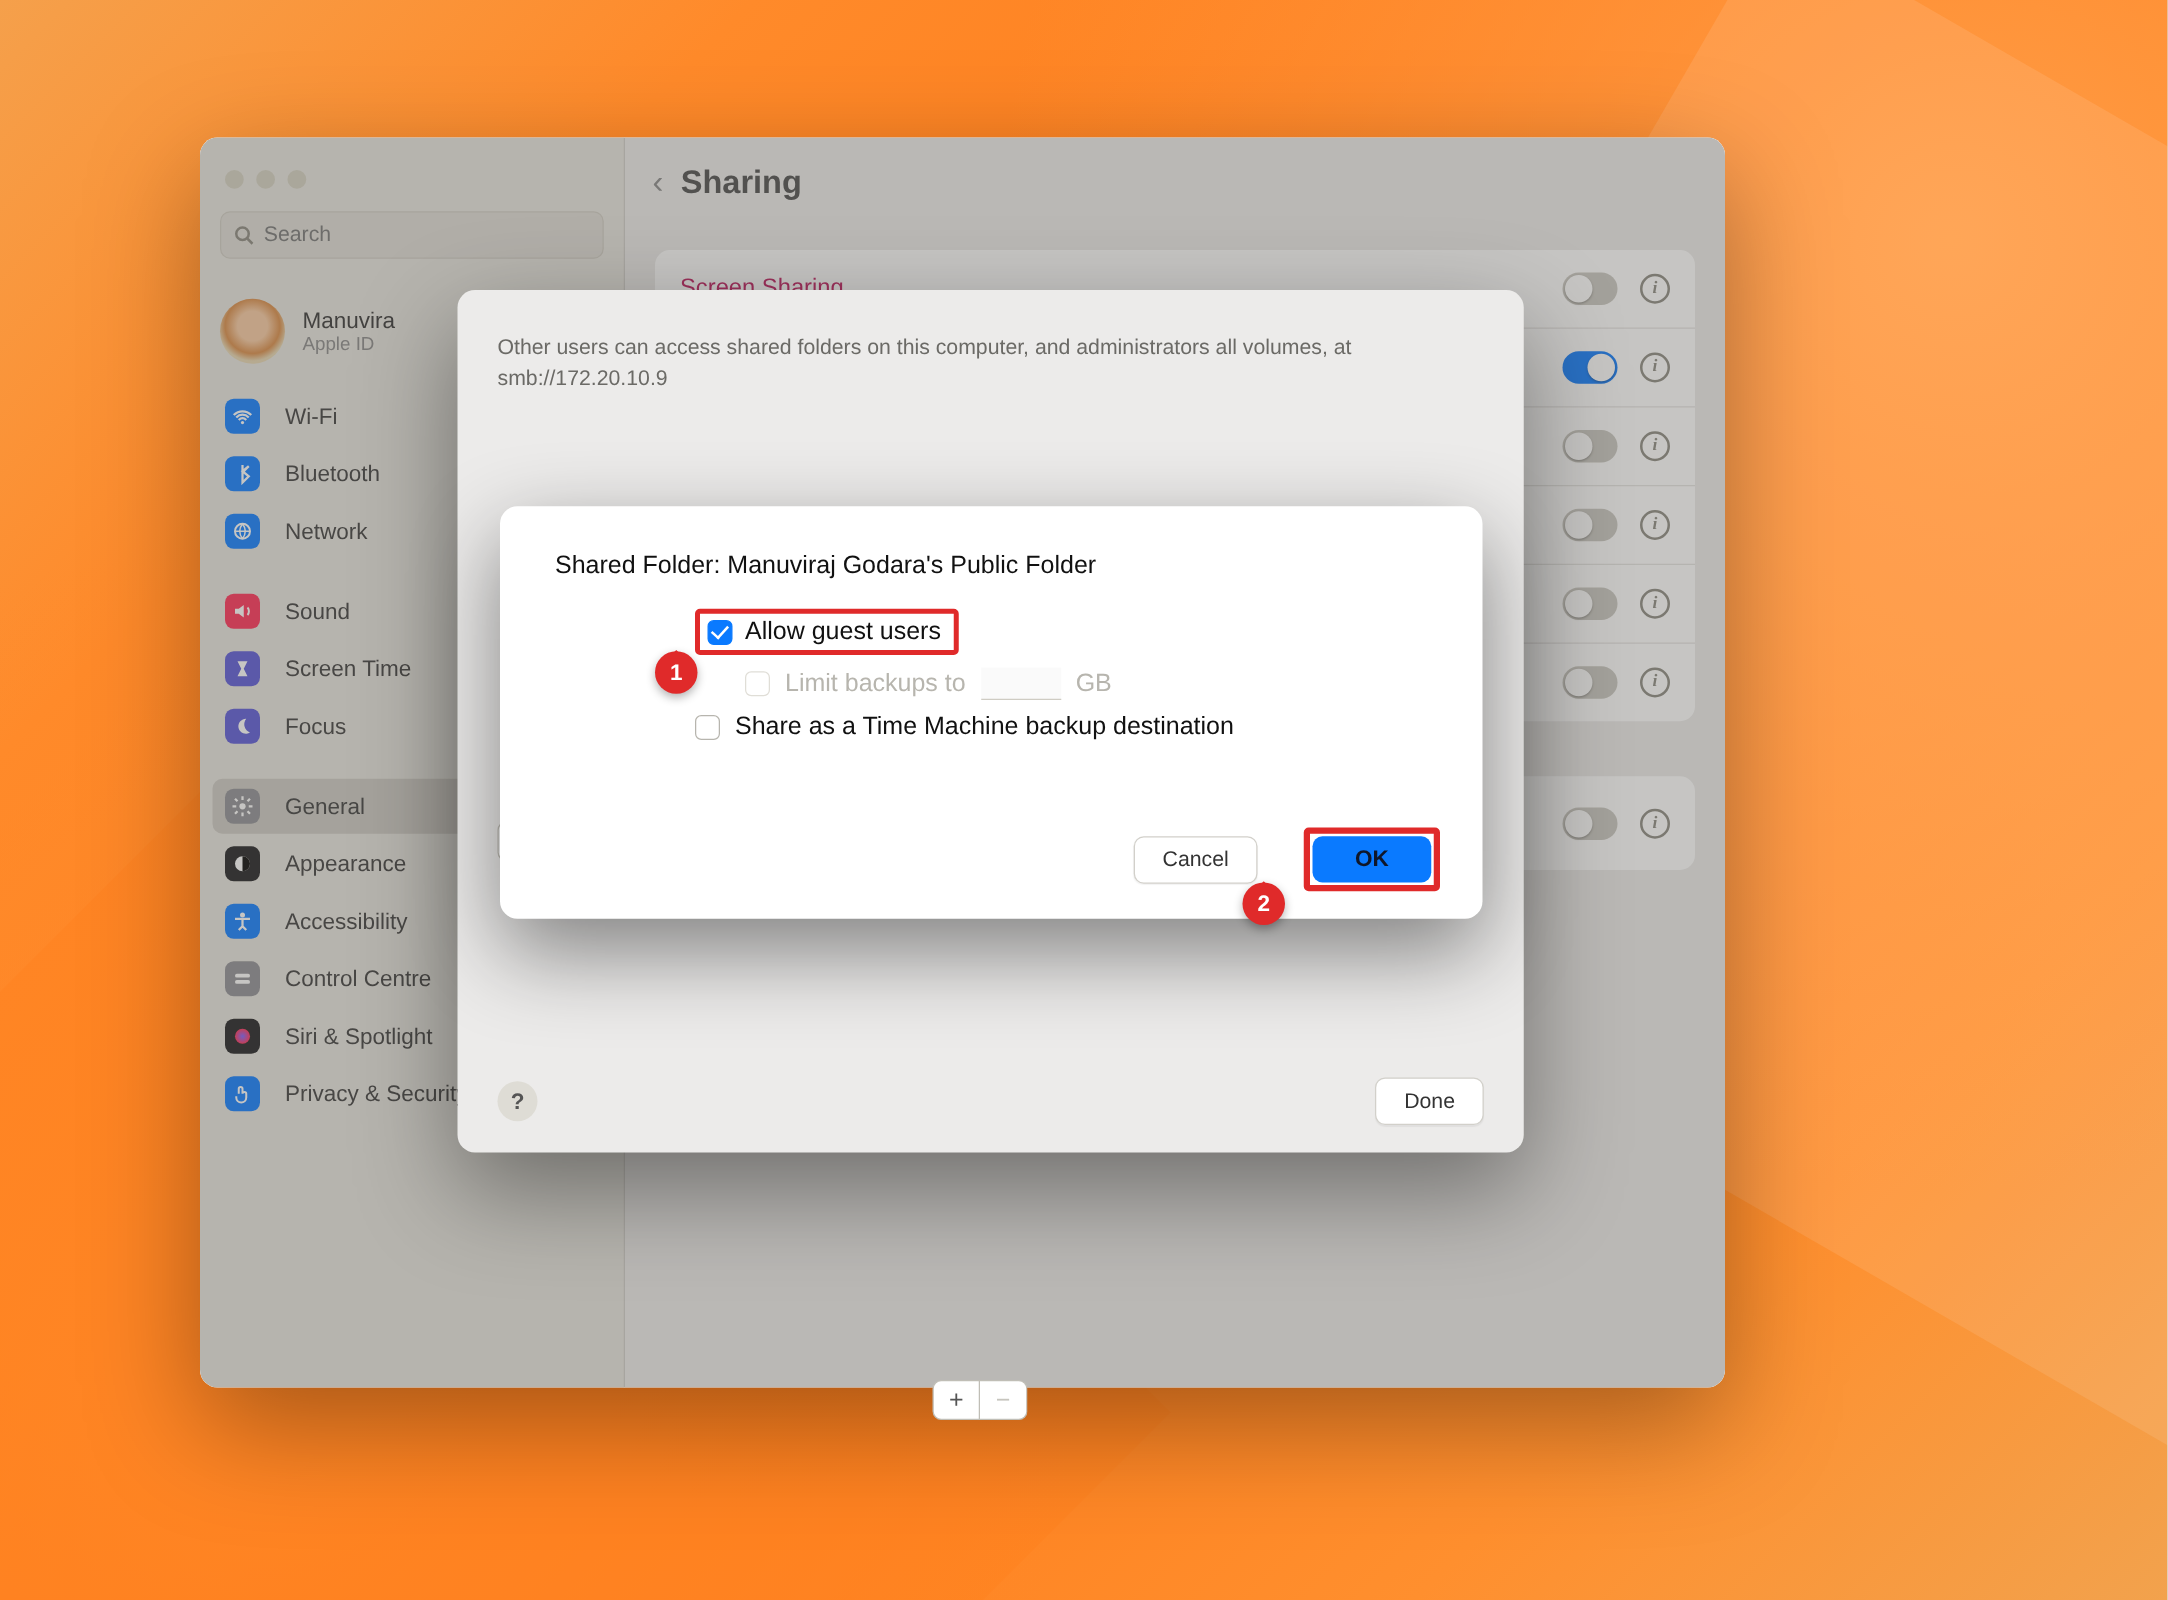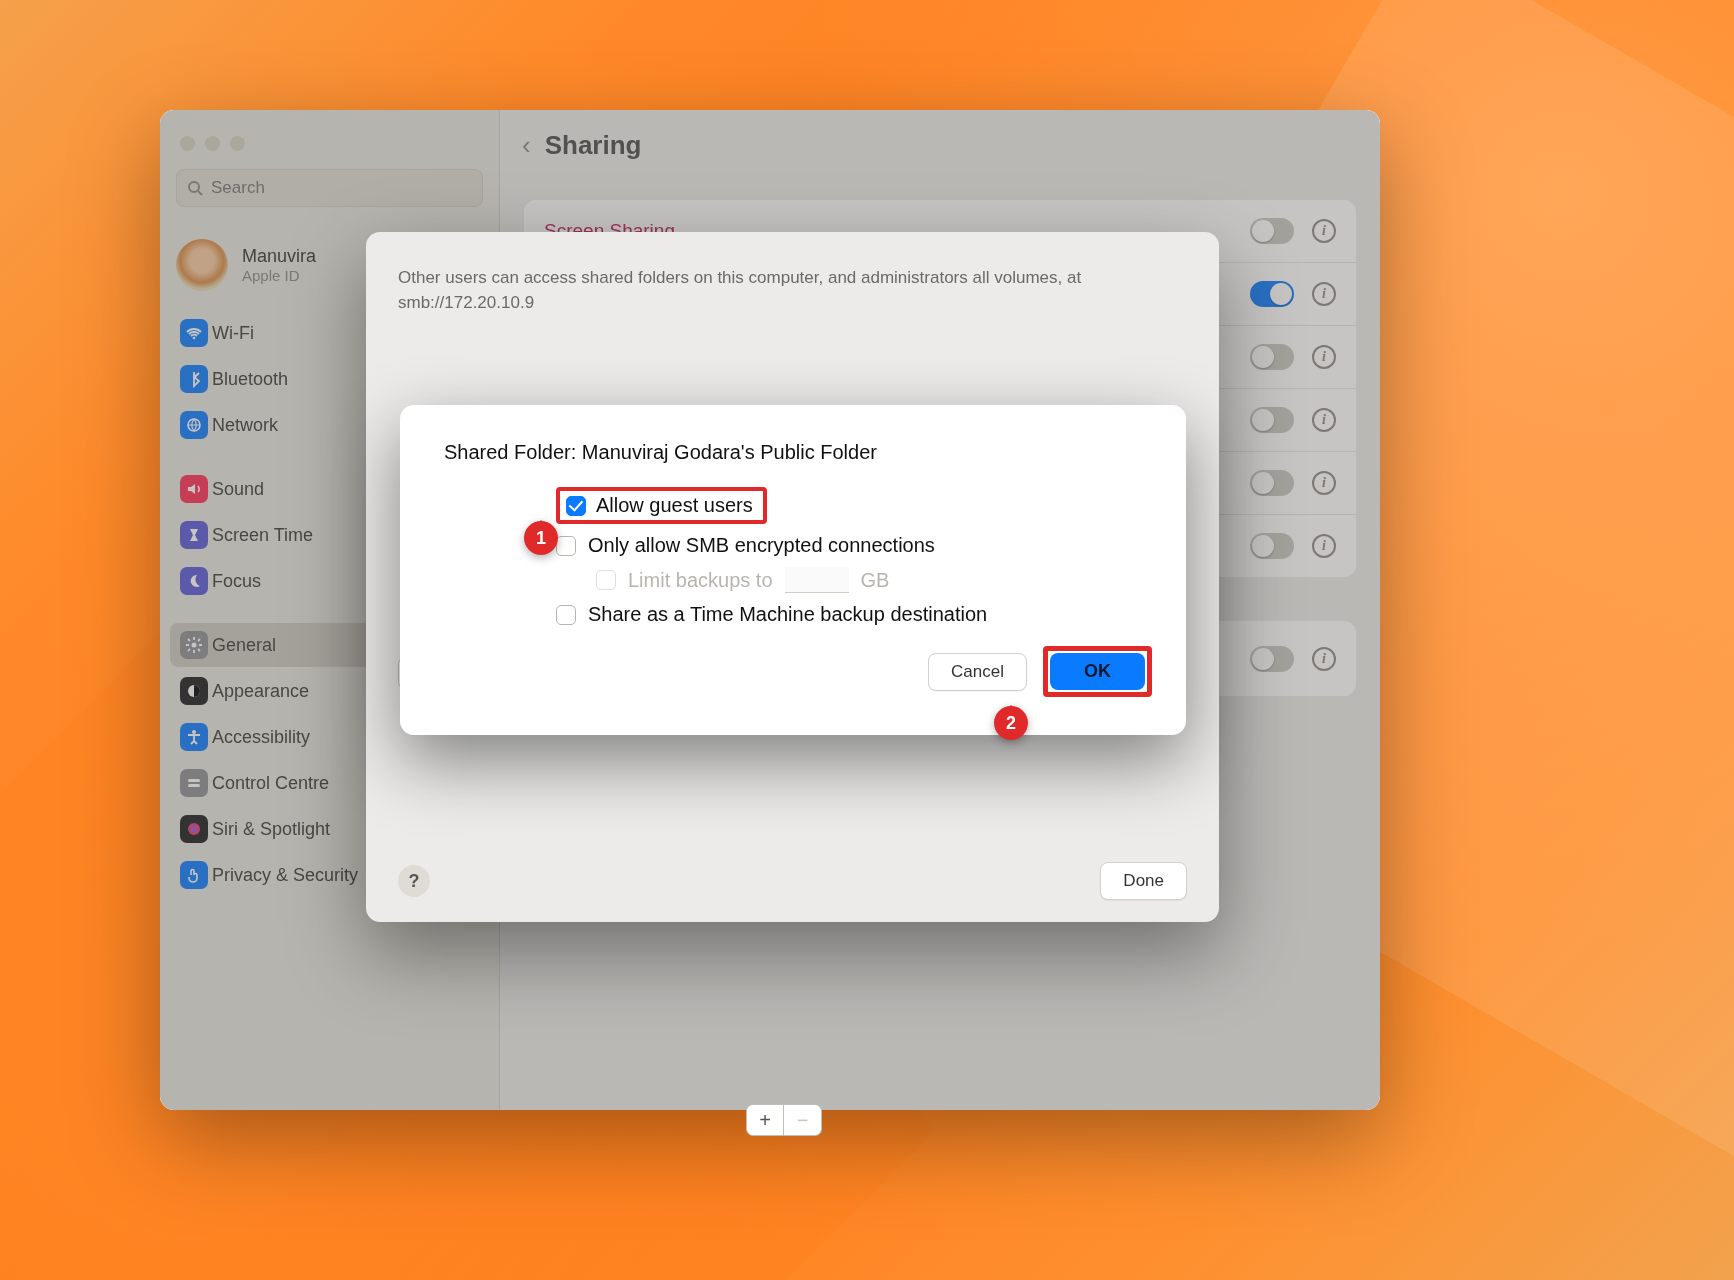--- a/index.html
+++ b/index.html
@@ -92,21 +92,21 @@
 .account-name { font-size: 18px; color: #333; font-weight: 500; }
 .account-sub  { font-size: 15px; color: #888; }
 
 .nav { padding: 0 10px; display: flex; flex-direction: column; gap: 2px; }
 .nav-item {
   display: flex; align-items: center;
   padding: 8px 10px;
   border-radius: 8px;
   color: #3a3a3a;
   font-size: 18px;
-  gap: 4px;
+  gap: 20px;
   cursor: default;
 }
 .nav-item.selected { background: #cbc9c2; }
 .nav-item .icn {
   width: 28px; height: 28px; border-radius: 7px;
   display: flex; align-items: center; justify-content: center;
   color: #fff; font-size: 15px;
   flex: 0 0 28px;
 }
 .nav-spacer { height: 16px; }
@@ -245,22 +245,22 @@
   border-bottom: 1px solid #cfccc3;
 }
 
 .hl-red {
   border: 4px solid #e02a2a;
   border-radius: 4px;
   padding: 3px 10px 3px 6px;
   display: inline-flex; align-items: center; gap: 10px;
 }
 .sheet2-footer {
-  position: absolute; bottom: 38px; right: 34px;
-  display: flex; gap: 16px; align-items: center;
+  position: absolute; bottom: 22px; right: 34px;
+  display: flex; gap: 37px; align-items: center;
 }
 .btn-primary {
   background: #0a7aff; color: #0f172a; border: none;
   border-radius: 8px; padding: 8px 34px;
   font-size: 18px; font-weight: 600;
 }
 .hl-red-btn { display:inline-block; border: 5px solid #e02a2a; border-radius: 4px; padding: 2px;}
 
 .marker {
   position: absolute;
@@ -615,24 +615,20 @@
 <div class="sheet2">
   <div class="sf-title">Shared Folder: Manuviraj Godara's Public Folder</div>
 
   <div class="option" style="margin-left:112px">
     <span class="hl-red">
       <span class="cb checked"></span>
       <span>Allow guest users</span>
     </span>
   </div>
 
-  <div class="option">
-    <span class="cb"></span>
-    <span>Only allow SMB encrypted connections</span>
-  </div>
   <div class="option disabled">
     <span class="cb disabled"></span>
     <span>Limit backups to</span>
     <input class="gb-input" disabled="" style="">
     <span>GB</span>
   </div>
   <div class="option">
     <span class="cb"></span>
     <span>Share as a Time Machine backup destination</span>
   </div>

